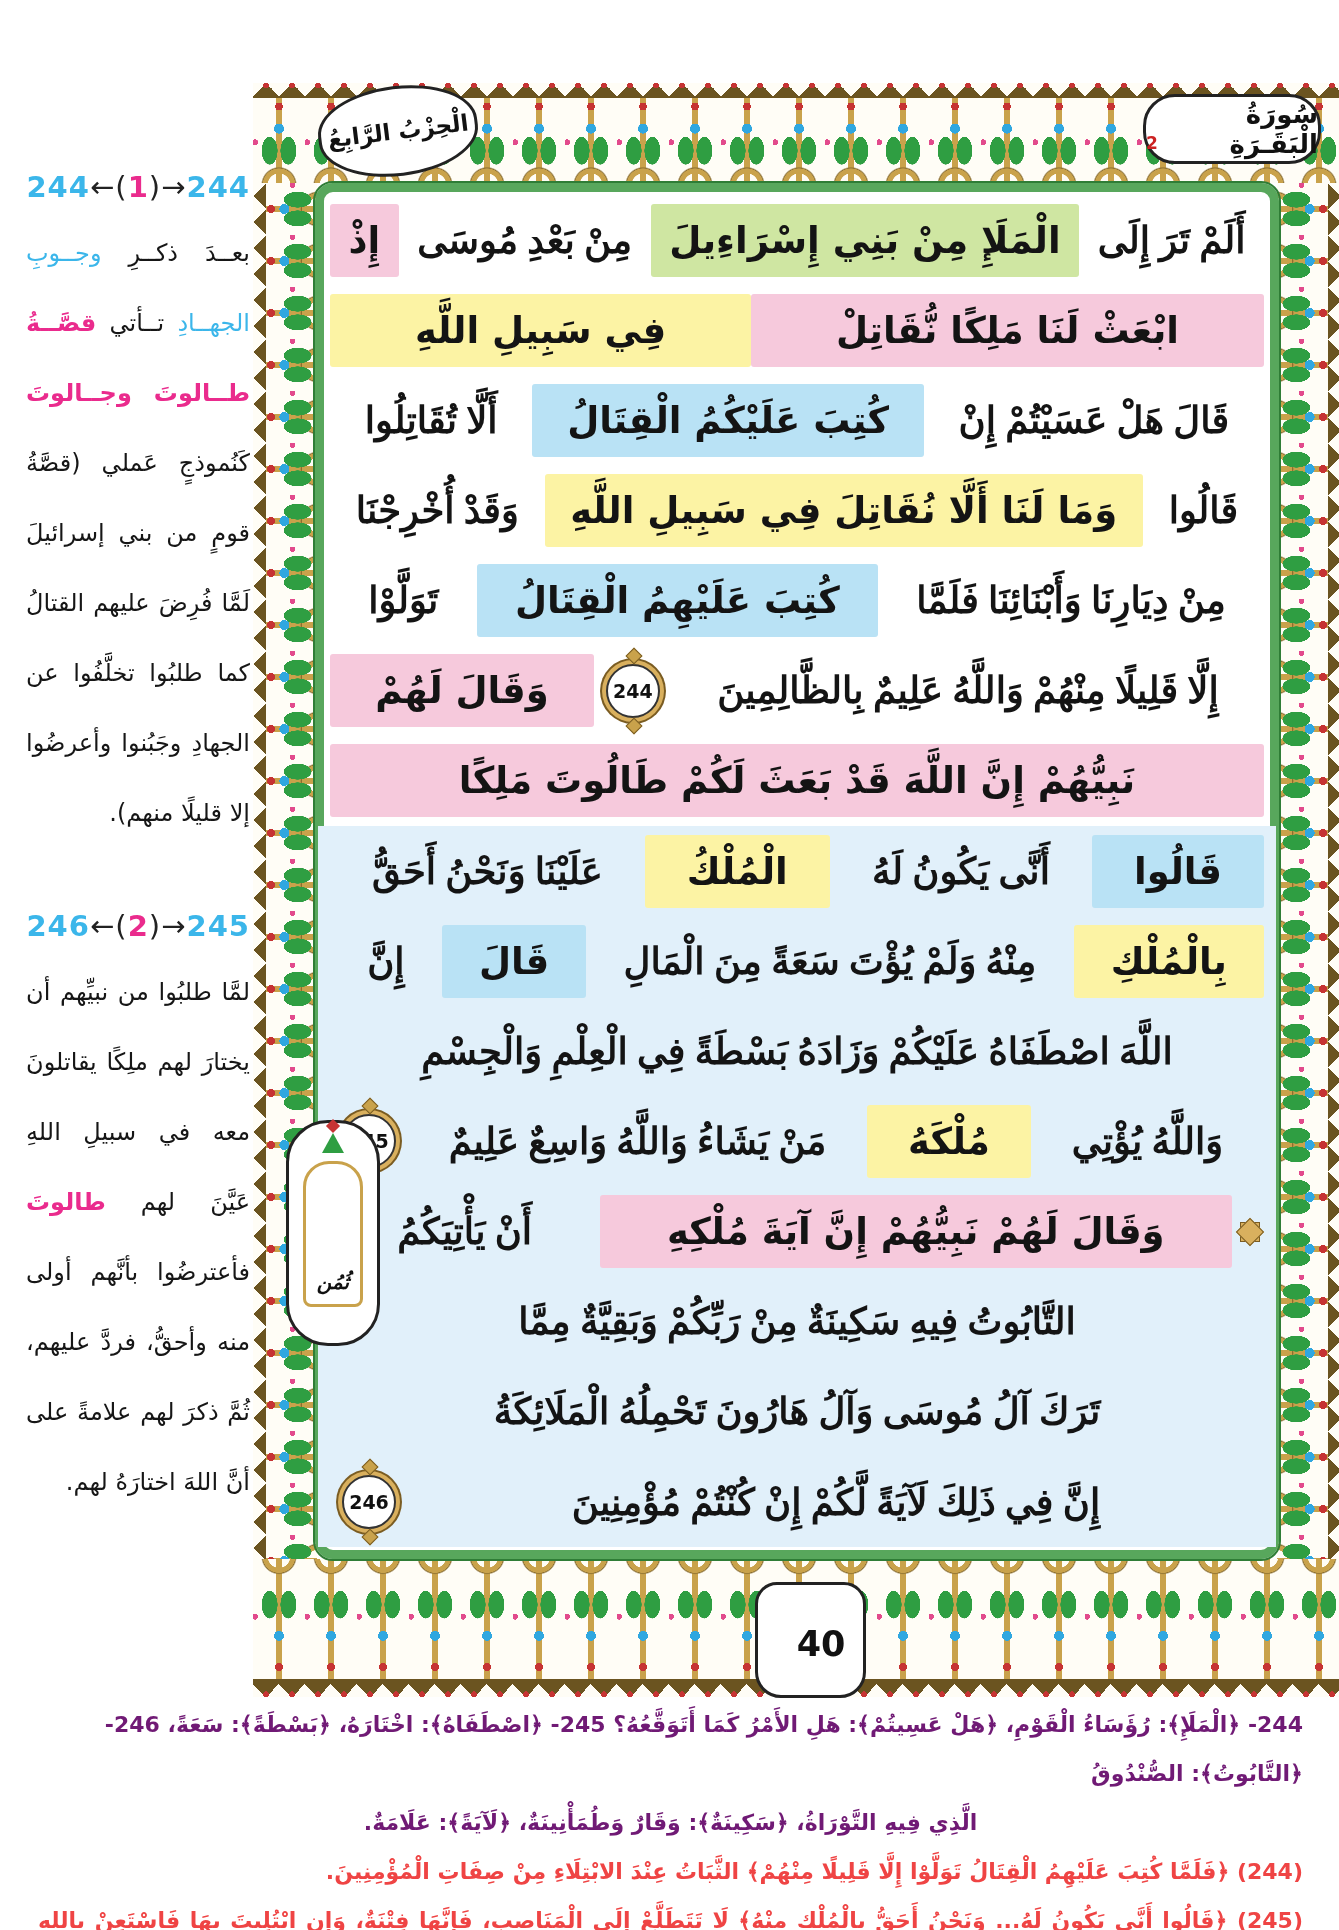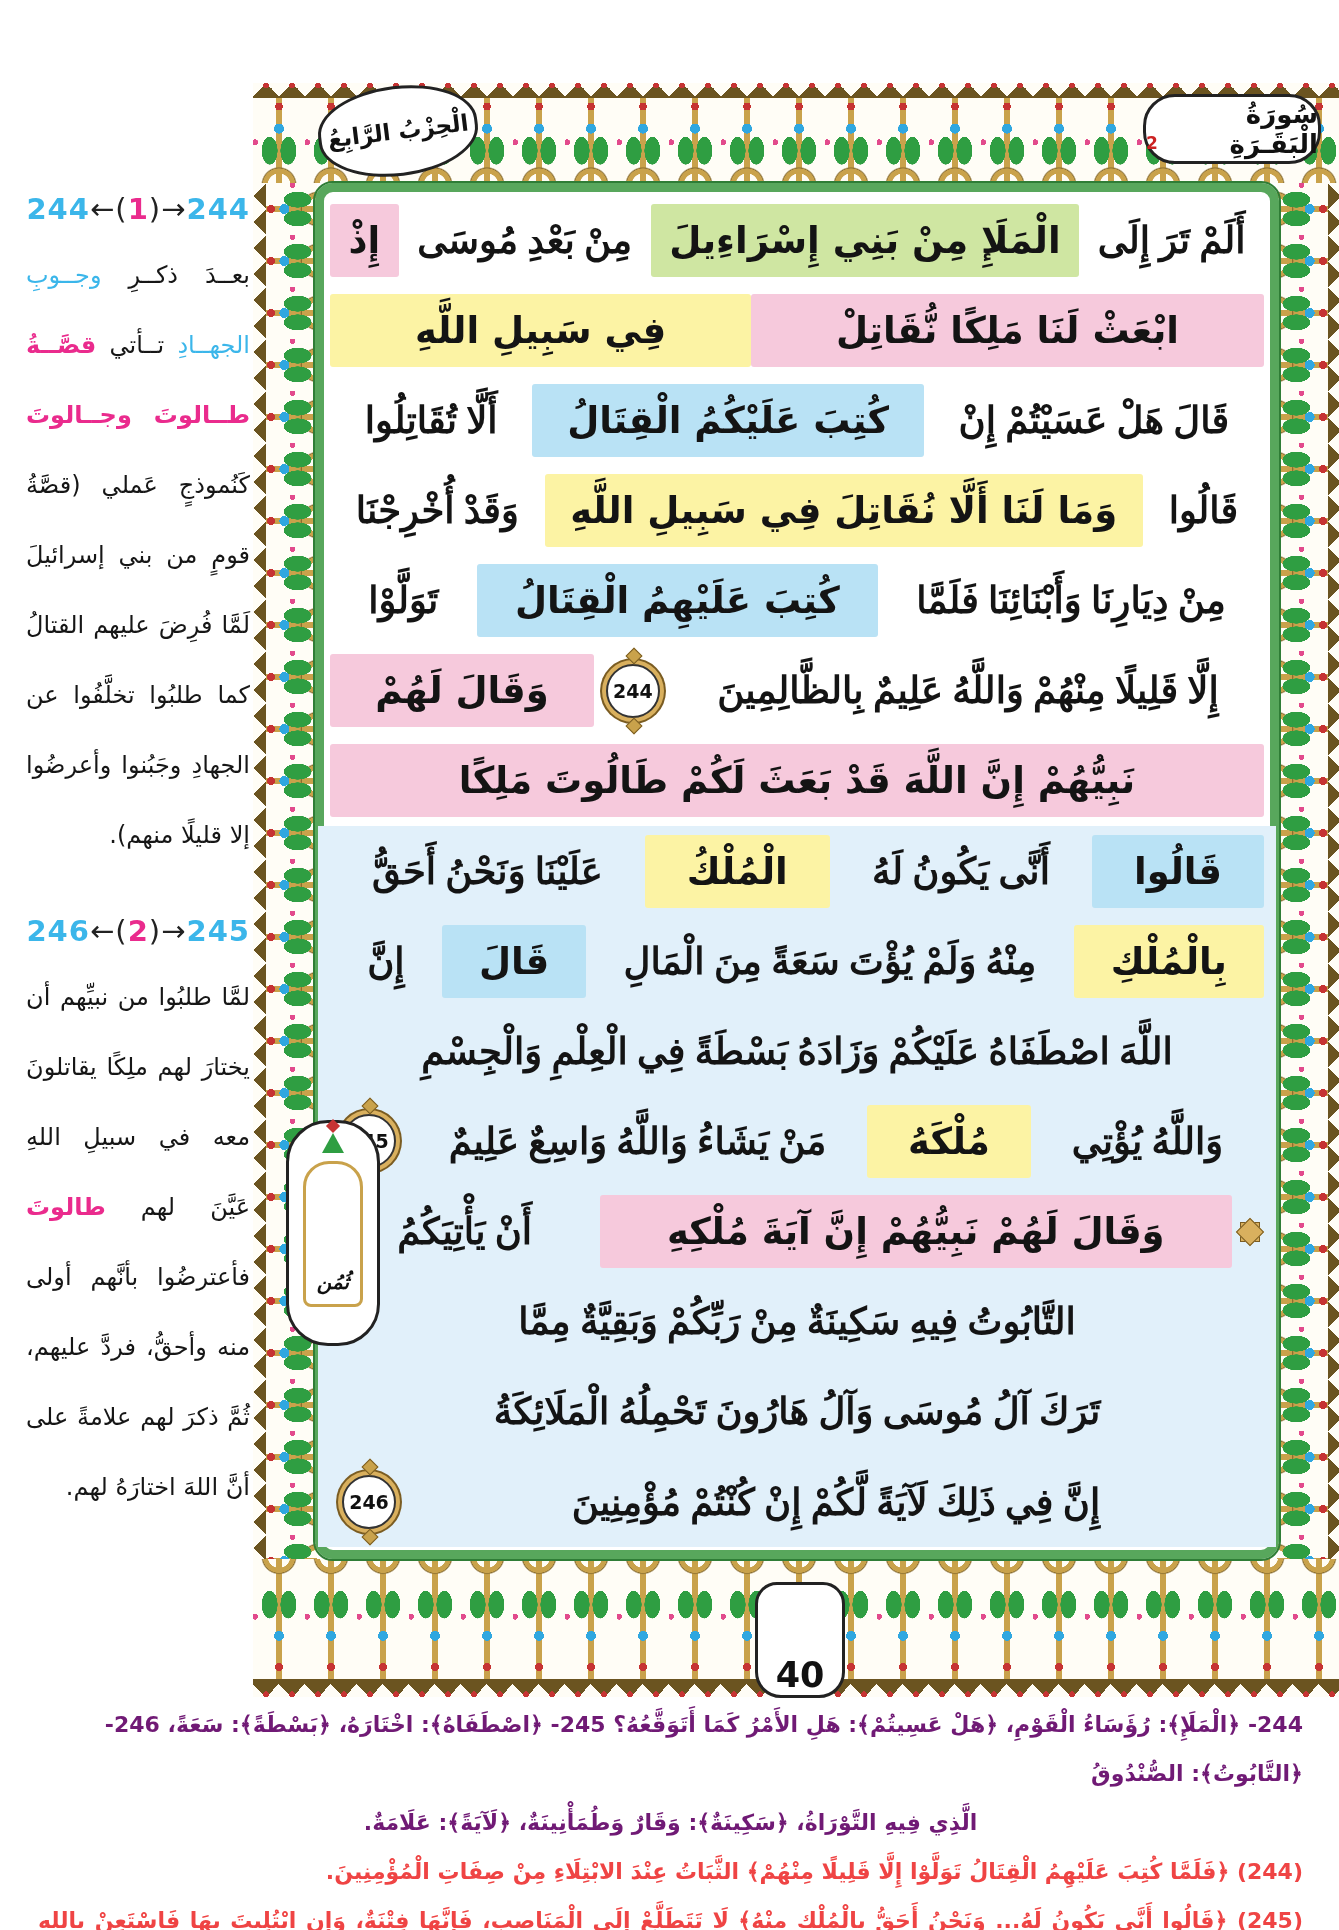--- a/index.html
+++ b/index.html
@@ -91,41 +91,41 @@
   .rub::before,.rub::after{content:"";position:absolute;inset:4px;background:#d9b05e;border:1.5px solid #7a5c22;}
   .rub::after{transform:rotate(45deg);}
   
   .cartouche{position:absolute;background:#fff;border:3px solid #222;z-index:6;
     display:flex;align-items:center;justify-content:center;font-weight:bold;}
   .hizb{left:318px;top:86px;width:154px;height:84px;border-radius:50% / 46%;
     transform:rotate(-7deg);font-size:23px;}
   .surah{left:1143px;top:94px;width:172px;height:64px;border-radius:32px;font-size:26px;gap:5px;direction:rtl;}
   .surah .num{color:#cc2222;font-size:17px;align-self:flex-end;padding-bottom:8px;}
   .pagenum{left:755px;top:1582px;width:84px;height:102px;border-radius:22px 22px 26px 26px;
-    align-items:flex-end;padding-top:8px;font-size:35px;z-index:7;}
+    align-items:center;padding-top:8px;font-size:35px;z-index:7;padding-left:21px;}
   
   .thumn{position:absolute;left:286px;top:1120px;width:88px;height:220px;background:#fff;
     border:3px solid #222;border-radius:42px;z-index:6;display:flex;flex-direction:column;align-items:center;font-style:italic;}
   .thumn .finial{width:0;height:0;margin-top:10px;border-left:11px solid transparent;
     border-right:11px solid transparent;border-bottom:20px solid #2f9e42;position:relative;}
   .thumn .finial::before{content:"";position:absolute;left:-5px;top:-12px;width:10px;height:10px;
     background:#c63333;transform:rotate(45deg);}
   .thumn .arch{margin-top:8px;width:54px;height:130px;border:3px solid #c9a24b;
     border-radius:26px 26px 8px 8px;display:flex;align-items:flex-end;justify-content:center;
     font-size:20px;font-weight:bold;padding-bottom:10px;}
   
   .sidebar{position:absolute;left:26px;top:170px;width:224px;direction:rtl;}
-  .range{direction:ltr;text-align:right;font-size:29px;font-weight:bold;margin-bottom:14px;letter-spacing:1px;margin-top:22px;}
+  .range{direction:ltr;text-align:right;font-size:29px;font-weight:bold;margin-bottom:14px;letter-spacing:1px;}
   .range .num{color:#3bb6ea;}
   .range .key{color:#ea2b8d;}
   .range .arrow{color:#222;font-weight:normal;}
   .sb-par{font-size:24px;line-height:70px;text-align:justify;color:#161616;margin-bottom:16px;}
   .sb-par .c-cyan{color:#3bb6ea;}
   .sb-par .c-magenta{color:#ea2b8d;font-weight:bold;}
-  .sec2{margin-top:44px;}
+  .sec2{margin-top:61px;}
   
   .footnotes{position:absolute;left:38px;right:36px;top:1700px;direction:rtl;}
   .fn{font-weight:bold;font-size:22px;line-height:49px;}
   .fn-cyan{color:#701a75;}
   .fn-pink{color:#ef4444;}
   .t-right{text-align:right;} .t-center{text-align:center;} .t-justify{text-align:justify;}
 </style>
 </head>
 <body>
 

